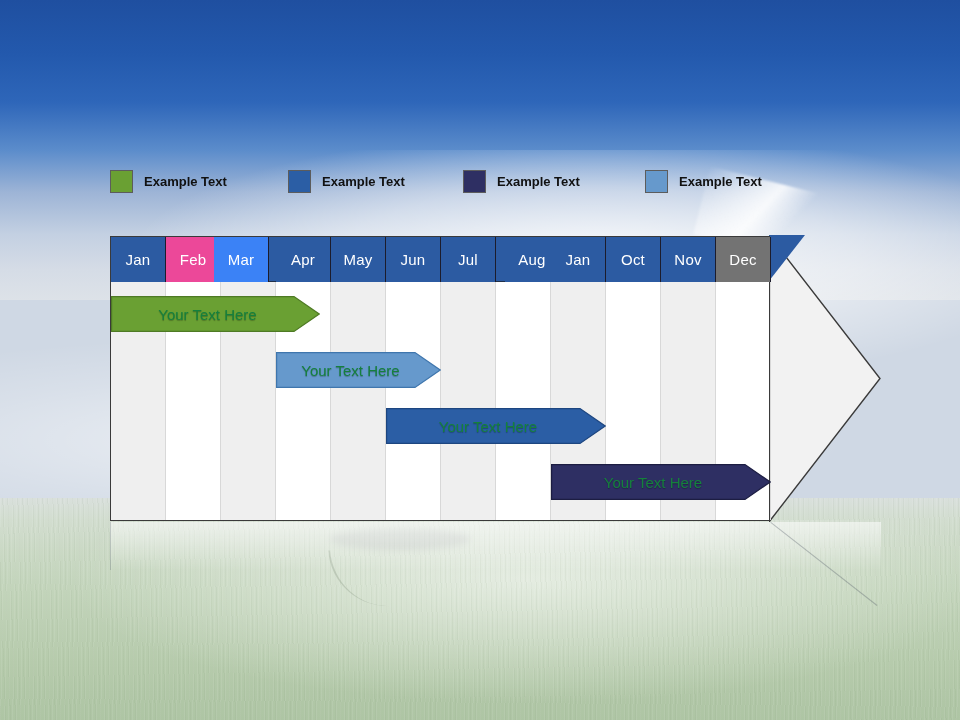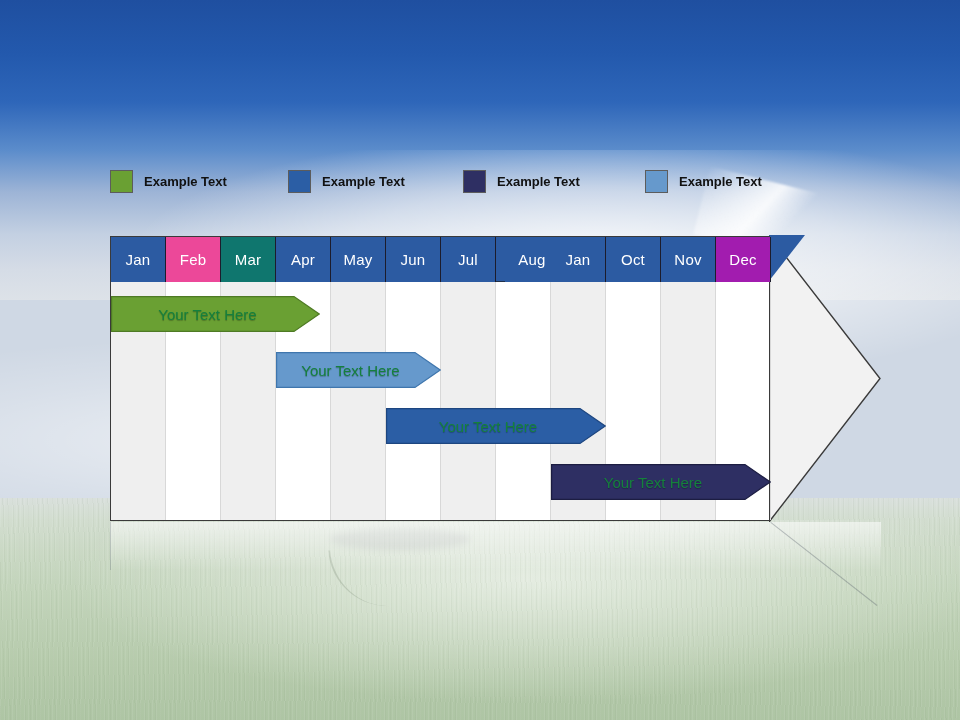--- a/index.html
+++ b/index.html
@@ -217,30 +217,30 @@
             <div class="divider"></div>
           </div>
           <div class="col" style="left: 605px;">
             <div class="divider"></div>
           </div>
         </div>
       <div class="head-strip" style="background: rgb(44, 91, 162);"></div>
       <div id="heads">
           <div class="month-head" style="left: 0px; background: rgb(44, 91, 162);">Jan</div>
           <div class="month-head" style="left: 55px; background: #ec4899;">Feb</div>
-          <div class="month-head" style="left: 110px; background: #0f766e; text-align: center;">Mar</div>
+          <div class="month-head" style="left: 103px; background: #3b82f6; text-align: center;">Mar</div>
           <div class="month-head" style="left: 165px; background: rgb(44, 91, 162);">Apr</div>
           <div class="month-head" style="left: 220px; background: rgb(44, 91, 162);">May</div>
           <div class="month-head" style="left: 275px; background: rgb(44, 91, 162);">Jun</div>
           <div class="month-head" style="left: 330px; background: rgb(44, 91, 162);">Jul</div>
           <div class="month-head" style="left: 394px; background: rgb(44, 91, 162);">Aug</div>
           <div class="month-head" style="left: 440px; background: rgb(44, 91, 162);">Jan</div>
           <div class="month-head" style="left: 495px; background: rgb(44, 91, 162);">Oct</div>
           <div class="month-head" style="left: 550px; background: rgb(44, 91, 162);">Nov</div>
-          <div class="month-head" style="left: 605px; background: #a21caf;">Dec</div>
+          <div class="month-head" style="left: 605px; background: #737373;">Dec</div>
         </div>
       <div id="bars">
           <div class="bar" style="left: 0px; top: 59px; width: 209px;">
             <svg width="209" height="36" viewBox="0 0 209 36">
               <polygon points="0.6,0.6 183,0.6 208.2,18 183,35.4 0.6,35.4" fill="#6aa033" stroke="#4e7a24" stroke-width="1.2"></polygon>
             </svg>
             <span class="bar-text">Your  Text Here</span>
           </div>
           <div class="bar" style="left: 165px; top: 115px; width: 165px;">
             <svg width="165" height="36" viewBox="0 0 165 36">

